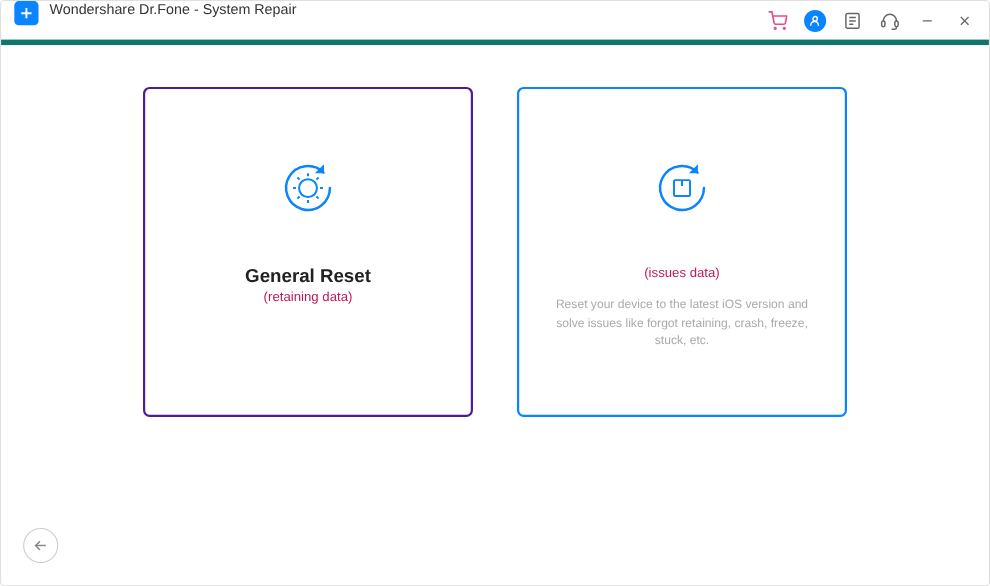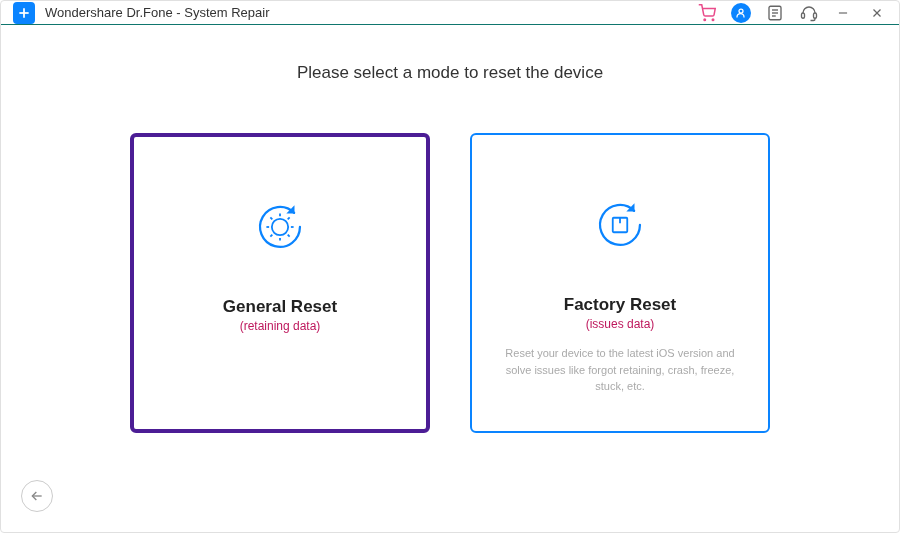--- a/index.html
+++ b/index.html
@@ -17,25 +17,24 @@
     }
     .window {
       width: 100%;
       height: 100%;
       border: 1px solid #e0e0e0;
       border-radius: 4px;
       display: flex;
       flex-direction: column;
     }
     .titlebar {
-      height: 24px;
-      display: flex;
-      align-items: center;
+      height: 40px;
+      display: flex;
       padding: 0 12px;
-      border-bottom: 1px solid #0f766e;
+      border-bottom: 5px solid #0f766e;
     }
     .app-logo {
       width: 22px;
       height: 22px;
       background: #0a84ff;
       border-radius: 4px;
       display: flex;
       align-items: center;
       justify-content: center;
       margin-right: 10px;
@@ -87,21 +86,21 @@
       font-weight: 400;
       margin-bottom: 50px;
     }
     .cards {
       display: flex;
       gap: 40px;
     }
     .card {
       width: 300px;
       height: 300px;
-      border: 4px solid #4c1d95;
+      border: 2px solid #4c1d95;
       border-radius: 6px;
       display: flex;
       flex-direction: column;
       align-items: center;
       padding: 60px 28px 20px 28px;
       cursor: pointer;
       background: #fff;
     }
     .card.selected {
       border: 2px solid #0a84ff;
@@ -199,21 +198,20 @@
       <div class="titlebar-icon">
         <svg width="14" height="14" viewBox="0 0 24 24" fill="none" stroke="currentColor" stroke-width="2">
           <line x1="6" y1="6" x2="18" y2="18"></line>
           <line x1="6" y1="18" x2="18" y2="6"></line>
         </svg>
       </div>
     </div>
   </div>
 
   <div class="content">
-    <div class="page-heading">Please select a mode to reset the device</div>
 
     <div class="cards">
 
       <div class="card">
         <div class="card-icon">
           <svg width="58" height="58" viewBox="0 0 64 64" fill="none" stroke="#0a84ff" stroke-width="2.5">
             <path d="M54 32a22 22 0 1 1-6.4-15.6" stroke-linecap="round"></path>
             <polyline points="48,8 48,17 39,17" fill="#0a84ff" stroke="none"></polyline>
             <circle cx="32" cy="32" r="9" stroke-width="2"></circle>
             <g stroke-width="2">
@@ -234,21 +232,20 @@
 
       <div class="card selected">
         <div class="card-icon">
           <svg width="58" height="58" viewBox="0 0 64 64" fill="none" stroke="#0a84ff" stroke-width="2.5">
             <path d="M54 32a22 22 0 1 1-6.4-15.6" stroke-linecap="round"></path>
             <polyline points="48,8 48,17 39,17" fill="#0a84ff" stroke="none"></polyline>
             <rect x="24" y="24" width="16" height="16" rx="1" stroke-width="2"></rect>
             <line x1="32" y1="24" x2="32" y2="30" stroke-width="2"></line>
           </svg>
         </div>
-        <div class="card-title">Factory Reset</div>
         <div class="card-subtitle">(issues data)</div>
         <div class="card-desc">Reset your device to the latest iOS version and solve issues like forgot retaining, crash, freeze, stuck, etc.</div>
       </div>
 
     </div>
 
     <div class="back-button">
       <svg width="16" height="16" viewBox="0 0 24 24" fill="none" stroke="currentColor" stroke-width="2">
         <line x1="19" y1="12" x2="5" y2="12"></line>
         <polyline points="11 18 5 12 11 6"></polyline>

